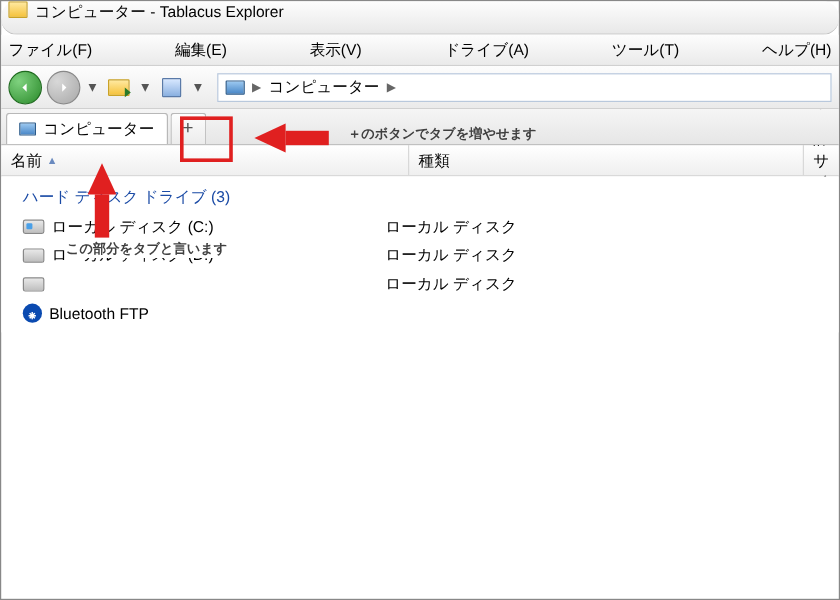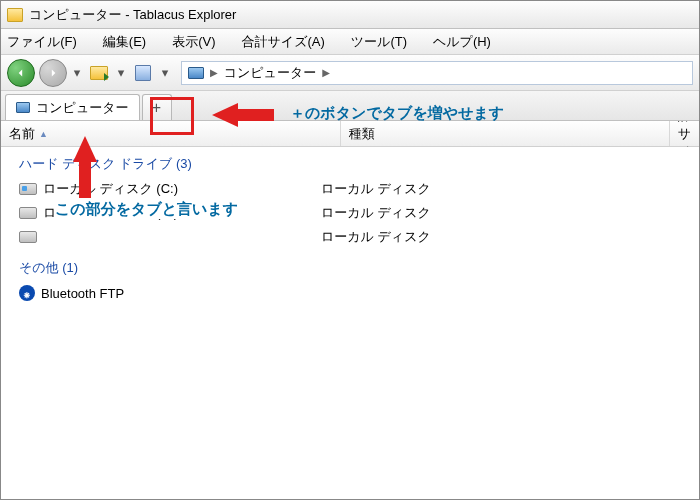--- a/index.html
+++ b/index.html
@@ -11,38 +11,40 @@
     width: 700px;
     height: 500px;
     overflow: hidden;
     border: 1px solid #888;
   }
   .titlebar {
     height: 28px;
     background: linear-gradient(#fdfdfd, #e8e8e8);
     border-bottom: 1px solid #c0c0c0;
     display: flex;
-    align-items: center;
+    align-items: flex-start;
     padding: 0 6px;
     gap: 6px;
+    border-radius: 13px;
   }
   .titlebar .folder-icon {
     width: 16px; height: 14px;
     background: linear-gradient(#ffe9a0, #f5c23c);
     border: 1px solid #c9a227;
     border-radius: 1px;
   }
   .menubar {
     height: 26px;
     background: linear-gradient(#fdfdfd, #eaeaea);
     border-bottom: 1px solid #d0d0d0;
     display: flex;
     align-items: center;
     padding: 0 6px;
-    gap: 26px;
+    gap: 10px;
+    justify-content: space-between;
   }
   .menubar span { cursor: default; }
   .toolbar {
     height: 36px;
     background: linear-gradient(#fdfdfd, #eaeaea);
     border-bottom: 1px solid #d0d0d0;
     display: flex;
     align-items: center;
     padding: 0 6px;
     gap: 4px;
@@ -215,23 +217,23 @@
     display: flex;
     align-items: center;
     justify-content: center;
     color: #fff;
     font-size: 11px;
     font-weight: bold;
   }
   
   .anno {
     position: absolute;
-    color: #0369a1;
+    color: #404040;
     font-weight: bold;
-    font-size: 15px;
+    font-size: 11px;
     pointer-events: none;
     z-index: 50;
   }
   .arrow-left {
     position: absolute;
     width: 0; height: 0;
     border-right: 26px solid #e02020;
     border-top: 12px solid transparent;
     border-bottom: 12px solid transparent;
   }
@@ -266,21 +268,21 @@
 
 <div class="titlebar">
   <span class="folder-icon"></span>
   <span>コンピューター - Tablacus Explorer</span>
 </div>
 
 <div class="menubar">
   <span>ファイル(F)</span>
   <span>編集(E)</span>
   <span>表示(V)</span>
-  <span>合計サイズ(A)</span>
+  <span>ドライブ(A)</span>
   <span>ツール(T)</span>
   <span>ヘルプ(H)</span>
 </div>
 
 <div class="toolbar">
   <div class="nav-btn">
     <svg viewBox="0 0 24 24">
         <path fill="#fff" d="M14 6l-6 6 6 6V6z"></path>
       </svg>
   </div>
@@ -348,21 +350,20 @@
     <div class="type">ローカル ディスク</div>
   </div>
 
   <div class="row">
     <div class="name">
       <span class="drive-icon"></span>
     </div>
     <div class="type">ローカル ディスク</div>
   </div>
 
-  <div class="group" style="margin-top:6px;">その他 (1)</div>
 
   <div class="row">
     <div class="name">
       <span class="bt-icon">⁕</span>
       <span>Bluetooth FTP</span>
     </div>
   </div>
 </div>
 
 <div class="redbox" style="left:150px; top:97px; width:44px; height:38px;"></div>

